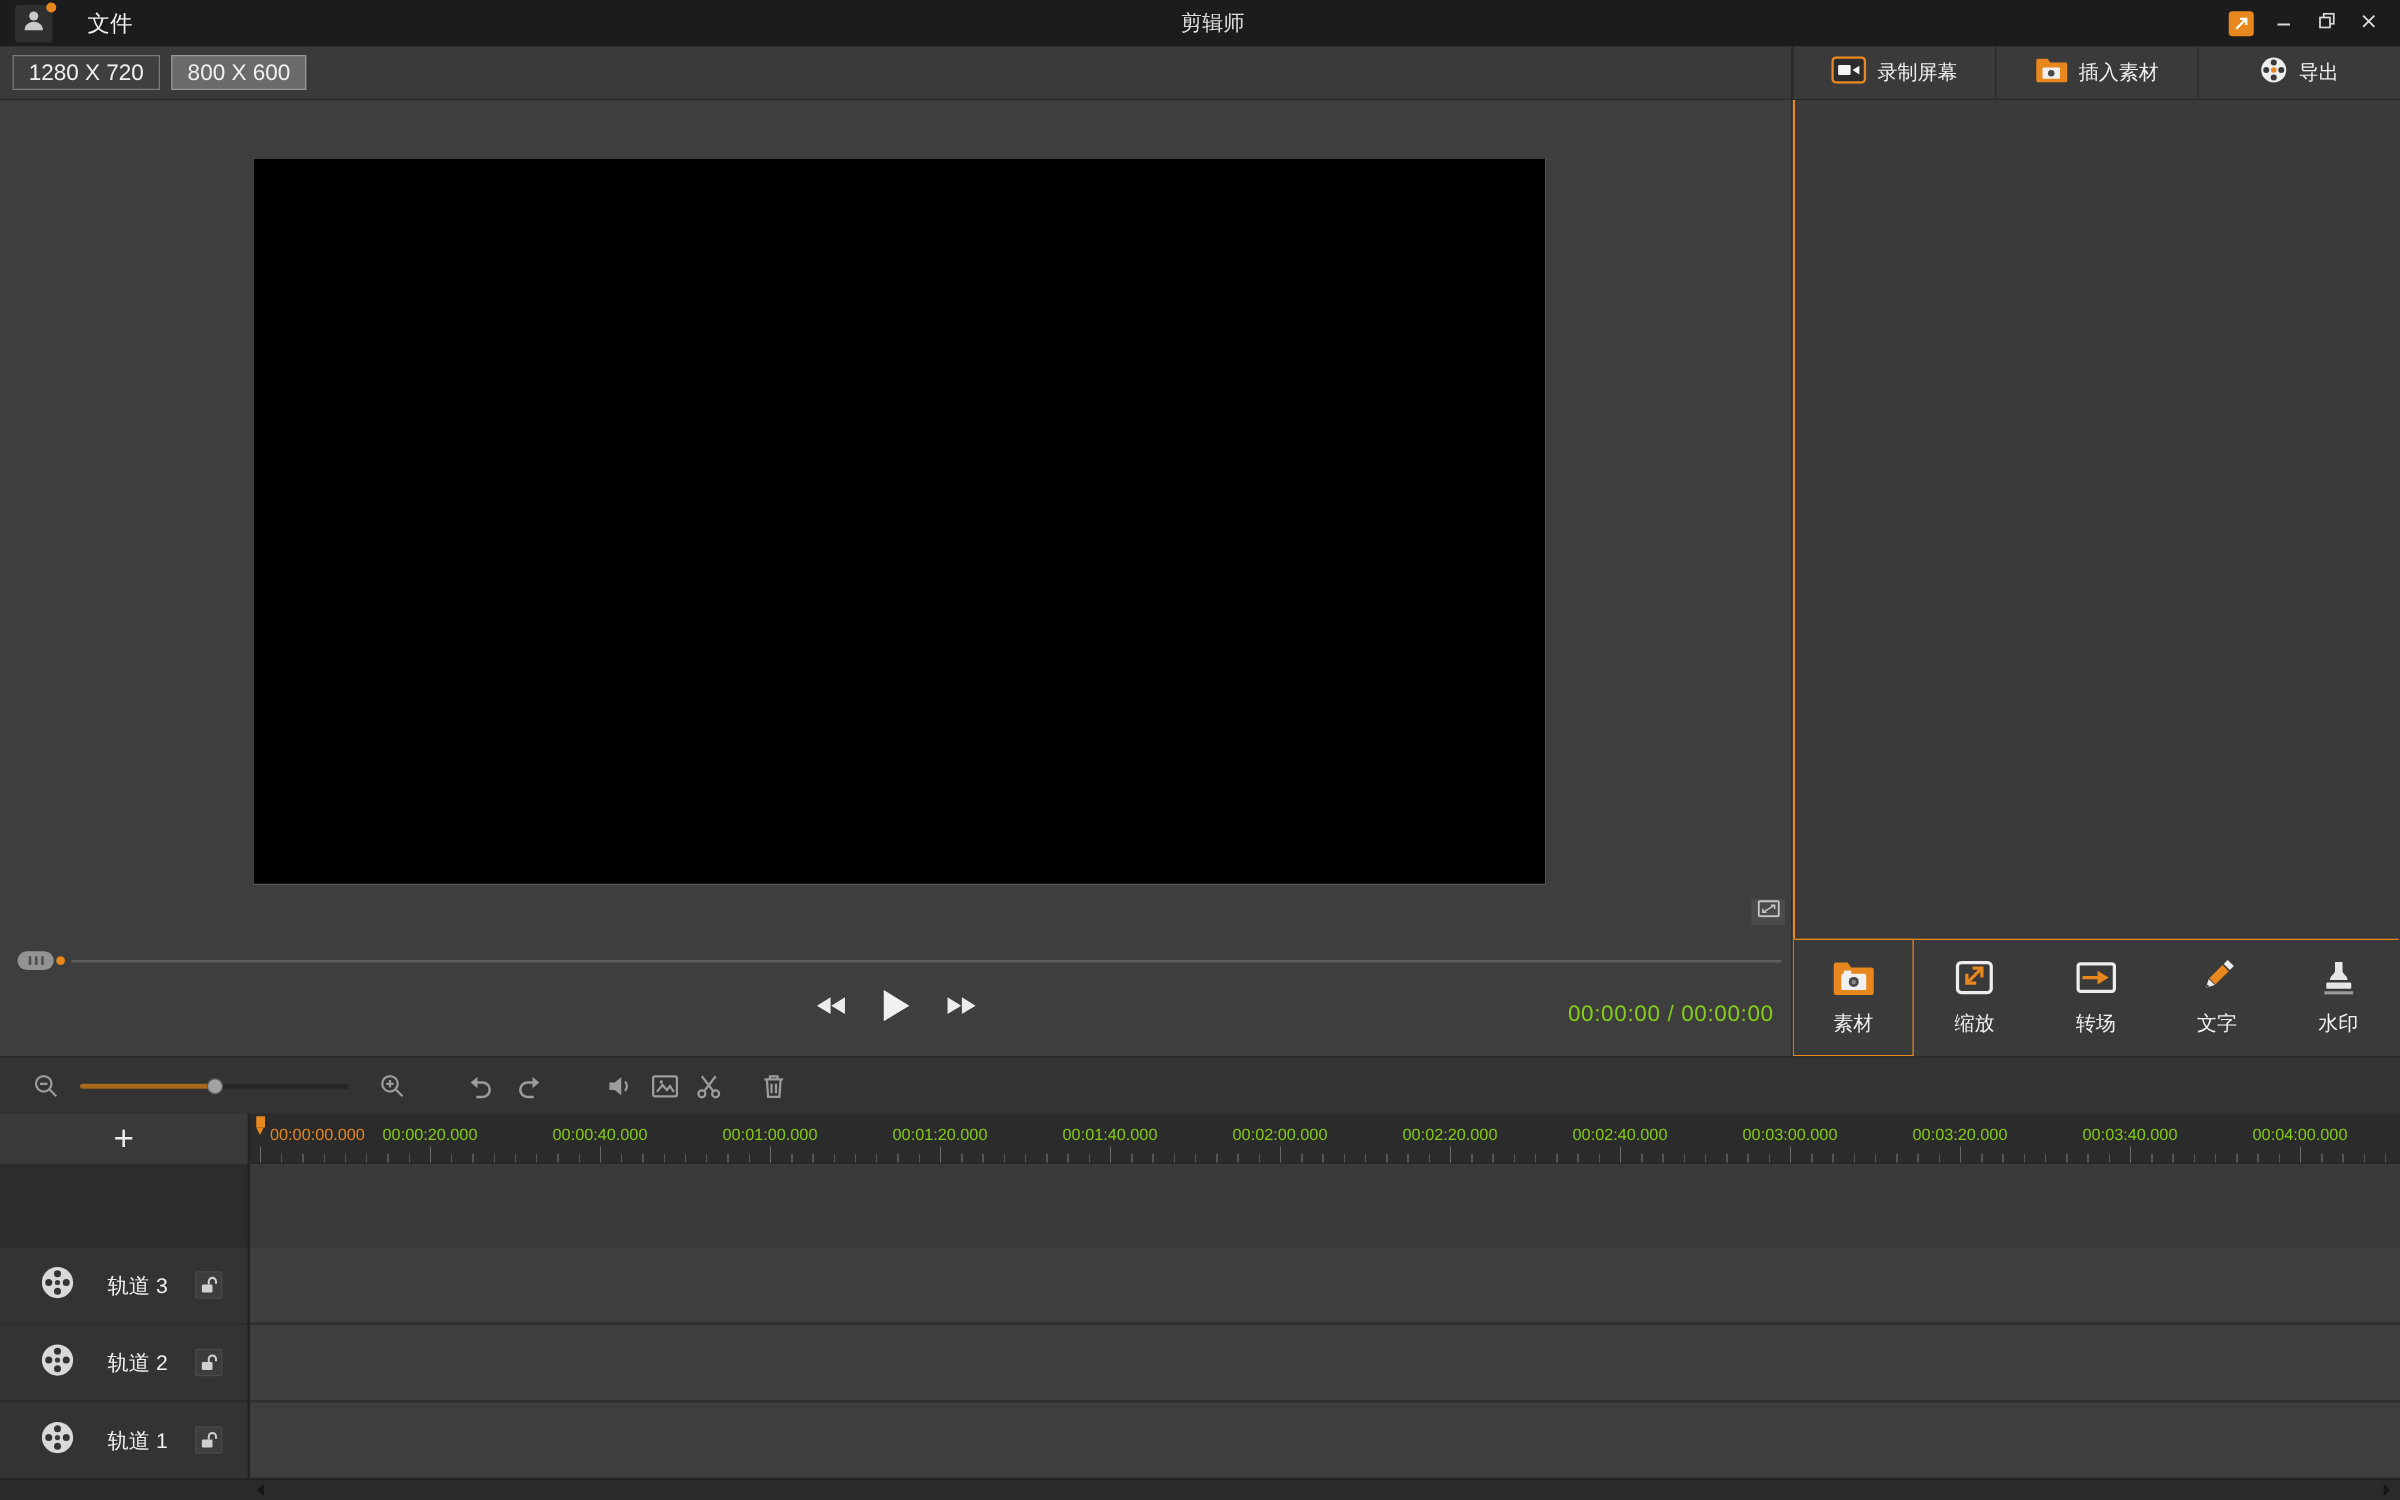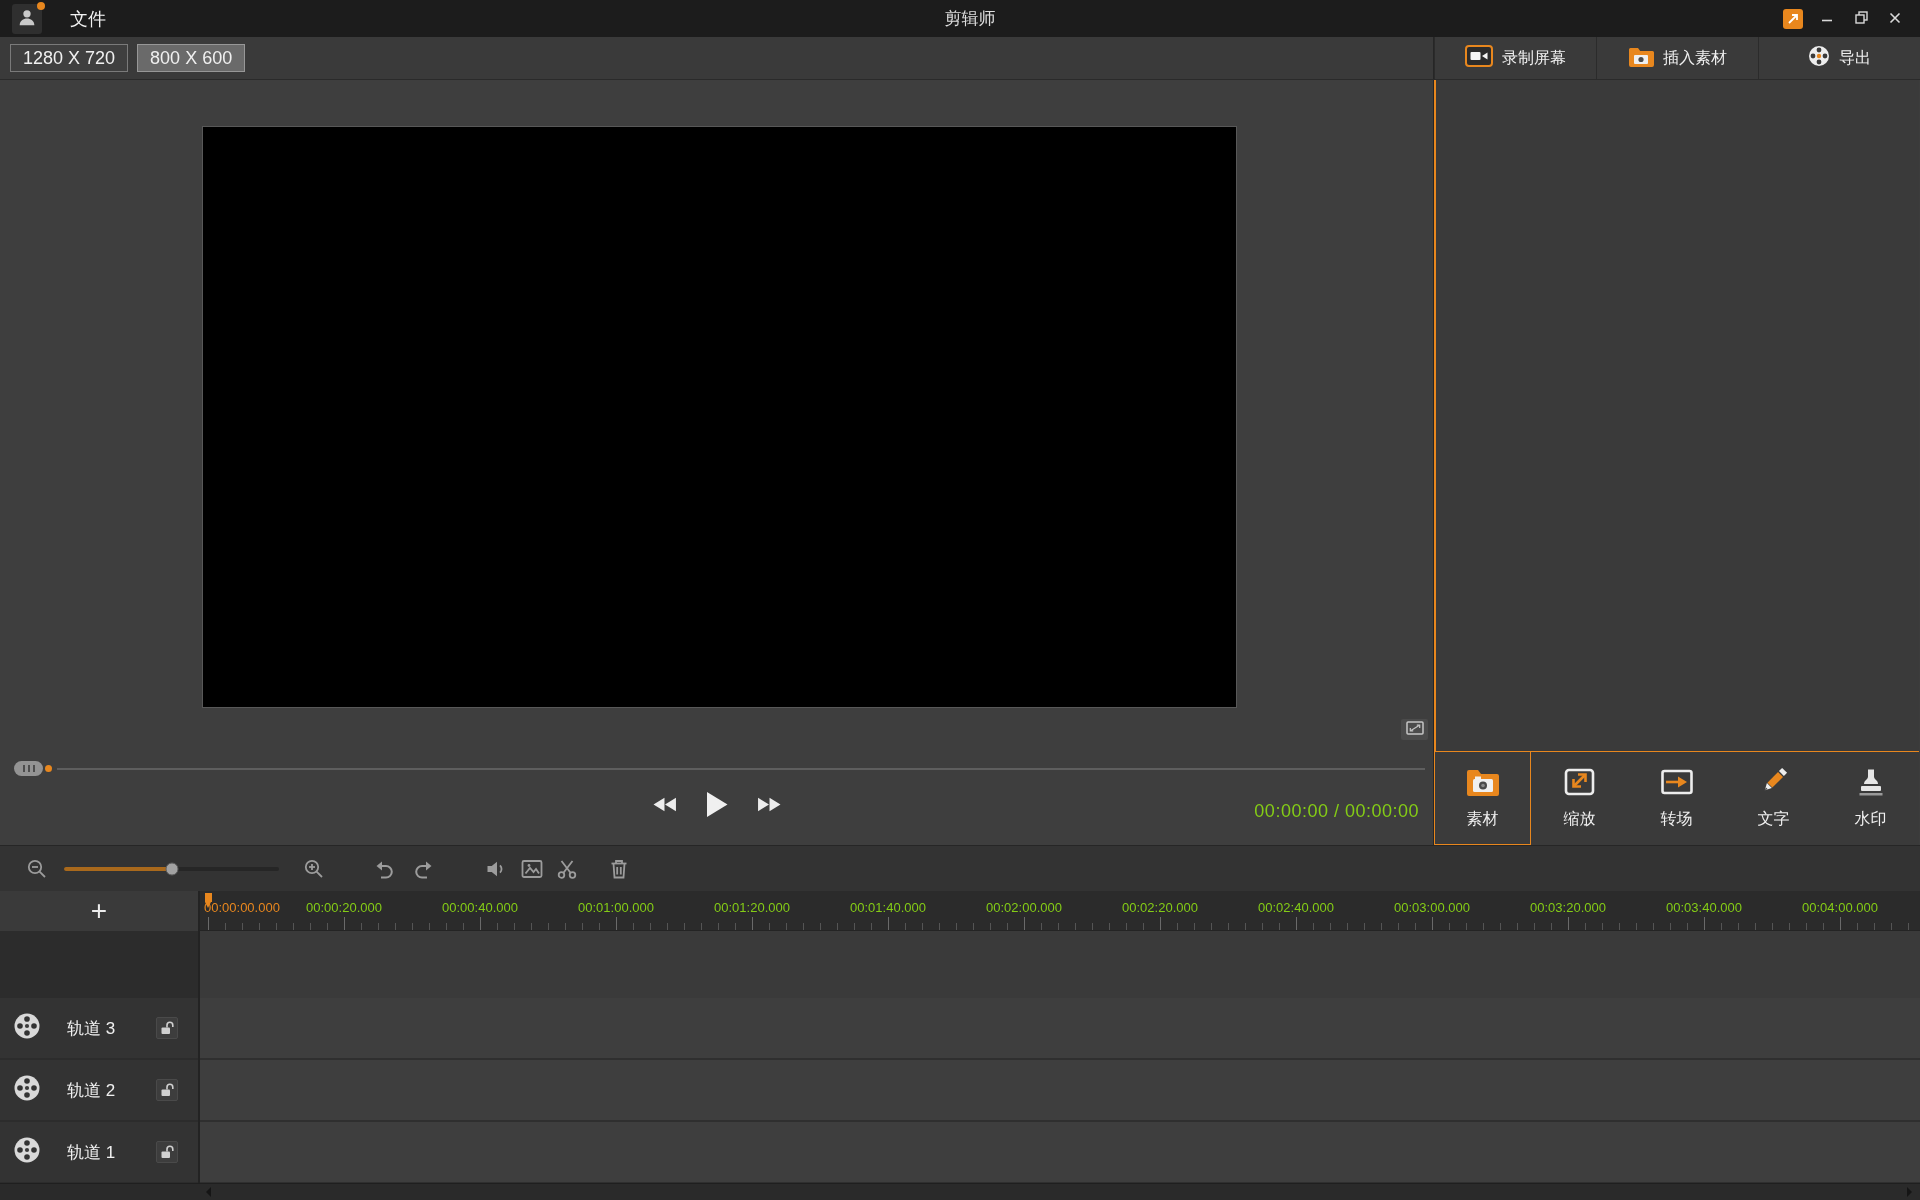--- a/index.html
+++ b/index.html
@@ -47,21 +47,21 @@
   
   .tl-toolbar{position:relative;height:46px;background:#333333;border-top:1px solid #262626;box-sizing:border-box;}
   .ti{position:absolute;top:12px;width:22px;height:22px;color:#9c9c9c;display:grid;place-items:center;}
   .tlslider{position:absolute;left:64px;top:21px;width:215px;height:4px;background:#262626;border-radius:2px;}
   .tlslider .fill{width:50%;height:100%;background:#a9691c;border-radius:2px;}
   .tlslider .knob{position:absolute;left:50%;top:50%;transform:translate(-50%,-50%);width:13px;height:13px;border-radius:50%;background:#a2a2a2;border:1px solid #5e5e5e;box-sizing:border-box;}
 
   .tl-main{position:relative;height:292px;display:flex;}
   .tl-left{position:relative;width:200px;background:#2c2c2c;border-right:2px solid #232323;box-sizing:border-box;}
   .add-cell{position:absolute;top:0;left:0;right:0;height:40px;background:#3a3a3a;display:grid;place-items:center;color:#ececec;font-size:28px;font-weight:200;}
-  .track-cell{position:absolute;left:0;right:0;height:60px;background:#333333;display:flex;align-items:center;padding-left:13px;box-sizing:border-box;}
+  .track-cell{position:absolute;left:0;right:0;height:60px;background:#333333;display:flex;align-items:center;padding-left:32px;box-sizing:border-box;}
   .tc1{top:107px;} .tc2{top:169px;} .tc3{top:231px;}
   .track-label{margin-left:26px;font-size:17px;color:#f0f0f0;}
   .lockbox{margin-left:auto;margin-right:20px;width:22px;height:22px;display:grid;place-items:center;background:#3d3d3d;border:1px solid #4a4a4a;border-radius:2px;box-sizing:border-box;}
 
   .tl-lanes{position:relative;flex:1;background:#2f2f2f;overflow:hidden;}
   .ruler{position:absolute;left:0;right:0;top:0;height:40px;background:#2b2b2b;border-bottom:1px solid #242424;box-sizing:border-box;}
   .rl{position:absolute;top:9px;font-size:13px;color:#84cc16;white-space:nowrap;transform:translateX(-50%);}
   .rl.first{transform:none;color:var(--accent);}
   .ticks-minor{position:absolute;left:8px;right:0;bottom:0;height:7px;background:repeating-linear-gradient(to right,#555 0 1px,transparent 1px 17px);}
   .ticks-major{position:absolute;left:8px;right:0;bottom:0;height:13px;background:repeating-linear-gradient(to right,#6a6a6a 0 1px,transparent 1px 136px);}
@@ -411,21 +411,21 @@
             </svg>
         </span>
       </div>
     </div>
 
     <div class="tl-lanes">
       <div class="ruler">
         <div class="ticks-minor"></div>
         <div class="ticks-major"></div>
         <div class="playhead"></div>
-        <span class="rl first" style="left:4px">00:00:00.000</span>
+        <span class="rl first" style="left:16px">00:00:00.000</span>
         <span class="rl" style="left:144px">00:00:20.000</span>
         <span class="rl" style="left:280px">00:00:40.000</span>
         <span class="rl" style="left:416px">00:01:00.000</span>
         <span class="rl" style="left:552px">00:01:20.000</span>
         <span class="rl" style="left:688px">00:01:40.000</span>
         <span class="rl" style="left:824px">00:02:00.000</span>
         <span class="rl" style="left:960px">00:02:20.000</span>
         <span class="rl" style="left:1096px">00:02:40.000</span>
         <span class="rl" style="left:1232px">00:03:00.000</span>
         <span class="rl" style="left:1368px">00:03:20.000</span>

